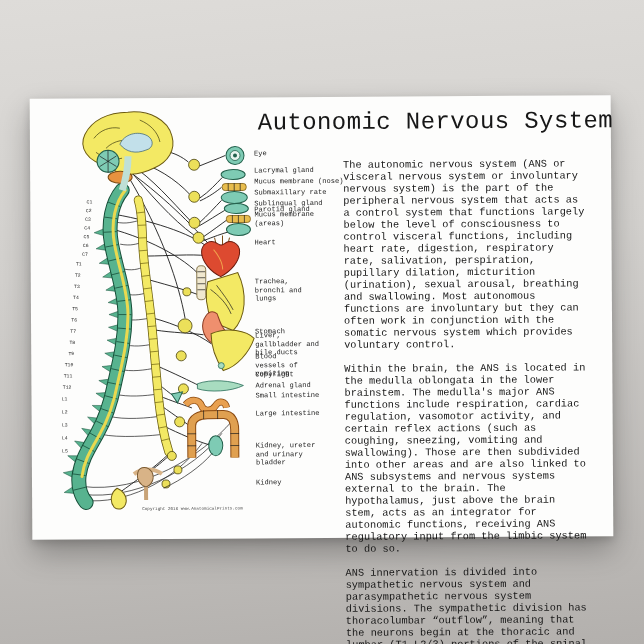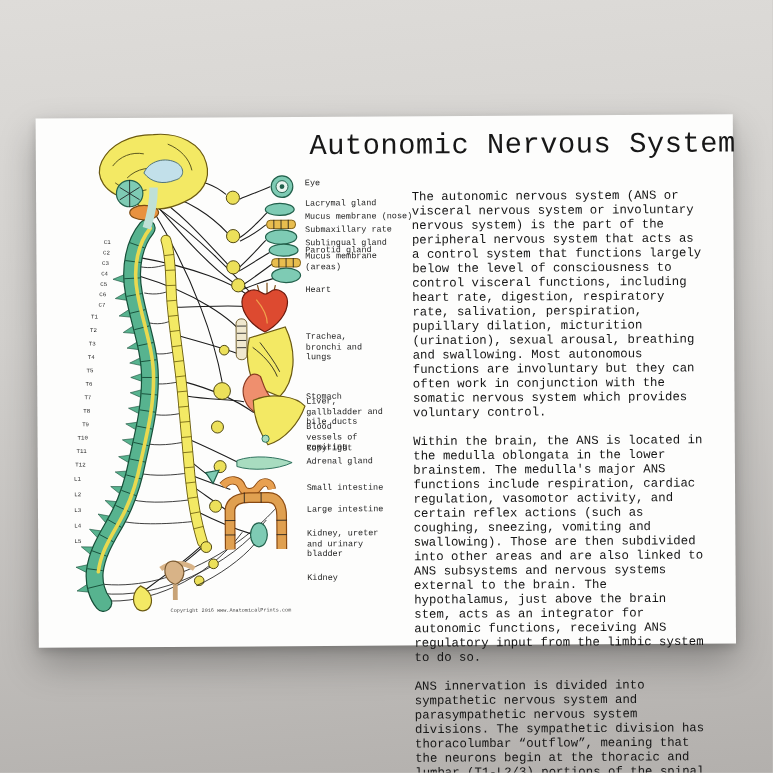--- a/index.html
+++ b/index.html
@@ -300,22 +300,22 @@
       <div class="organ-label" style="top:102px">Sublingual gland</div>
       <div class="organ-label" style="top:113px;width:92px">Mucus membrane (areas)</div>
       <div class="organ-label" style="top:108px">Parotid gland</div>
       <div class="organ-label" style="top:141px">Heart</div>
       <div class="organ-label" style="top:180px;width:62px">Trachea, bronchi and lungs</div>
       <div class="organ-label" style="top:230px">Stomach</div>
       <div class="organ-label" style="top:234px;width:64px">Liver, gallbladder and bile ducts</div>
       <div class="organ-label" style="top:255px;width:52px">Blood vessels of vomiting</div>
       <div class="organ-label" style="top:273px">Copyright</div>
       <div class="organ-label" style="top:284px">Adrenal gland</div>
-      <div class="organ-label" style="top:306px">Small intestine</div>
-      <div class="organ-label" style="top:324px">Large intestine</div>
+      <div class="organ-label" style="top:294px">Small intestine</div>
+      <div class="organ-label" style="top:312px">Large intestine</div>
       <div class="organ-label" style="top:344px;width:74px">Kidney, ureter and urinary bladder</div>
       <div class="organ-label" style="top:381px">Kidney</div>
     </div>
 
     <div class="text-col">
       <p>The autonomic nervous system (ANS or visceral nervous system or involuntary nervous system) is the part of the peripheral nervous system that acts as a control system that functions largely below the level of consciousness to control visceral functions, including heart rate, digestion, respiratory rate, salivation, perspiration, pupillary dilation, micturition (urination), sexual arousal, breathing and swallowing. Most autonomous functions are involuntary but they can often work in conjunction with the somatic nervous system which provides voluntary control.</p>
       <p>Within the brain, the ANS is located in the medulla oblongata in the lower brainstem. The medulla's major ANS functions include respiration, cardiac regulation, vasomotor activity, and certain reflex actions (such as coughing, sneezing, vomiting and swallowing). Those are then subdivided into other areas and are also linked to ANS subsystems and nervous systems external to the brain. The hypothalamus, just above the brain stem, acts as an integrator for autonomic functions, receiving ANS regulatory input from the limbic system to do so.</p>
       <p>ANS innervation is divided into sympathetic nervous system and parasympathetic nervous system divisions. The sympathetic division has thoracolumbar “outflow”, meaning that the neurons begin at the thoracic and lumbar (T1-L2/3) portions of the spinal cord. The parasympathetic division has craniosacral “outflow”, meaning that the neurons begin at the cranial nerves (Cranial nerves III, VII, IX, and X) and sacral (S2-S4) spinal cord.</p>
       <div class="ref">Ref: en.wikipedia.org</div>
     </div>

